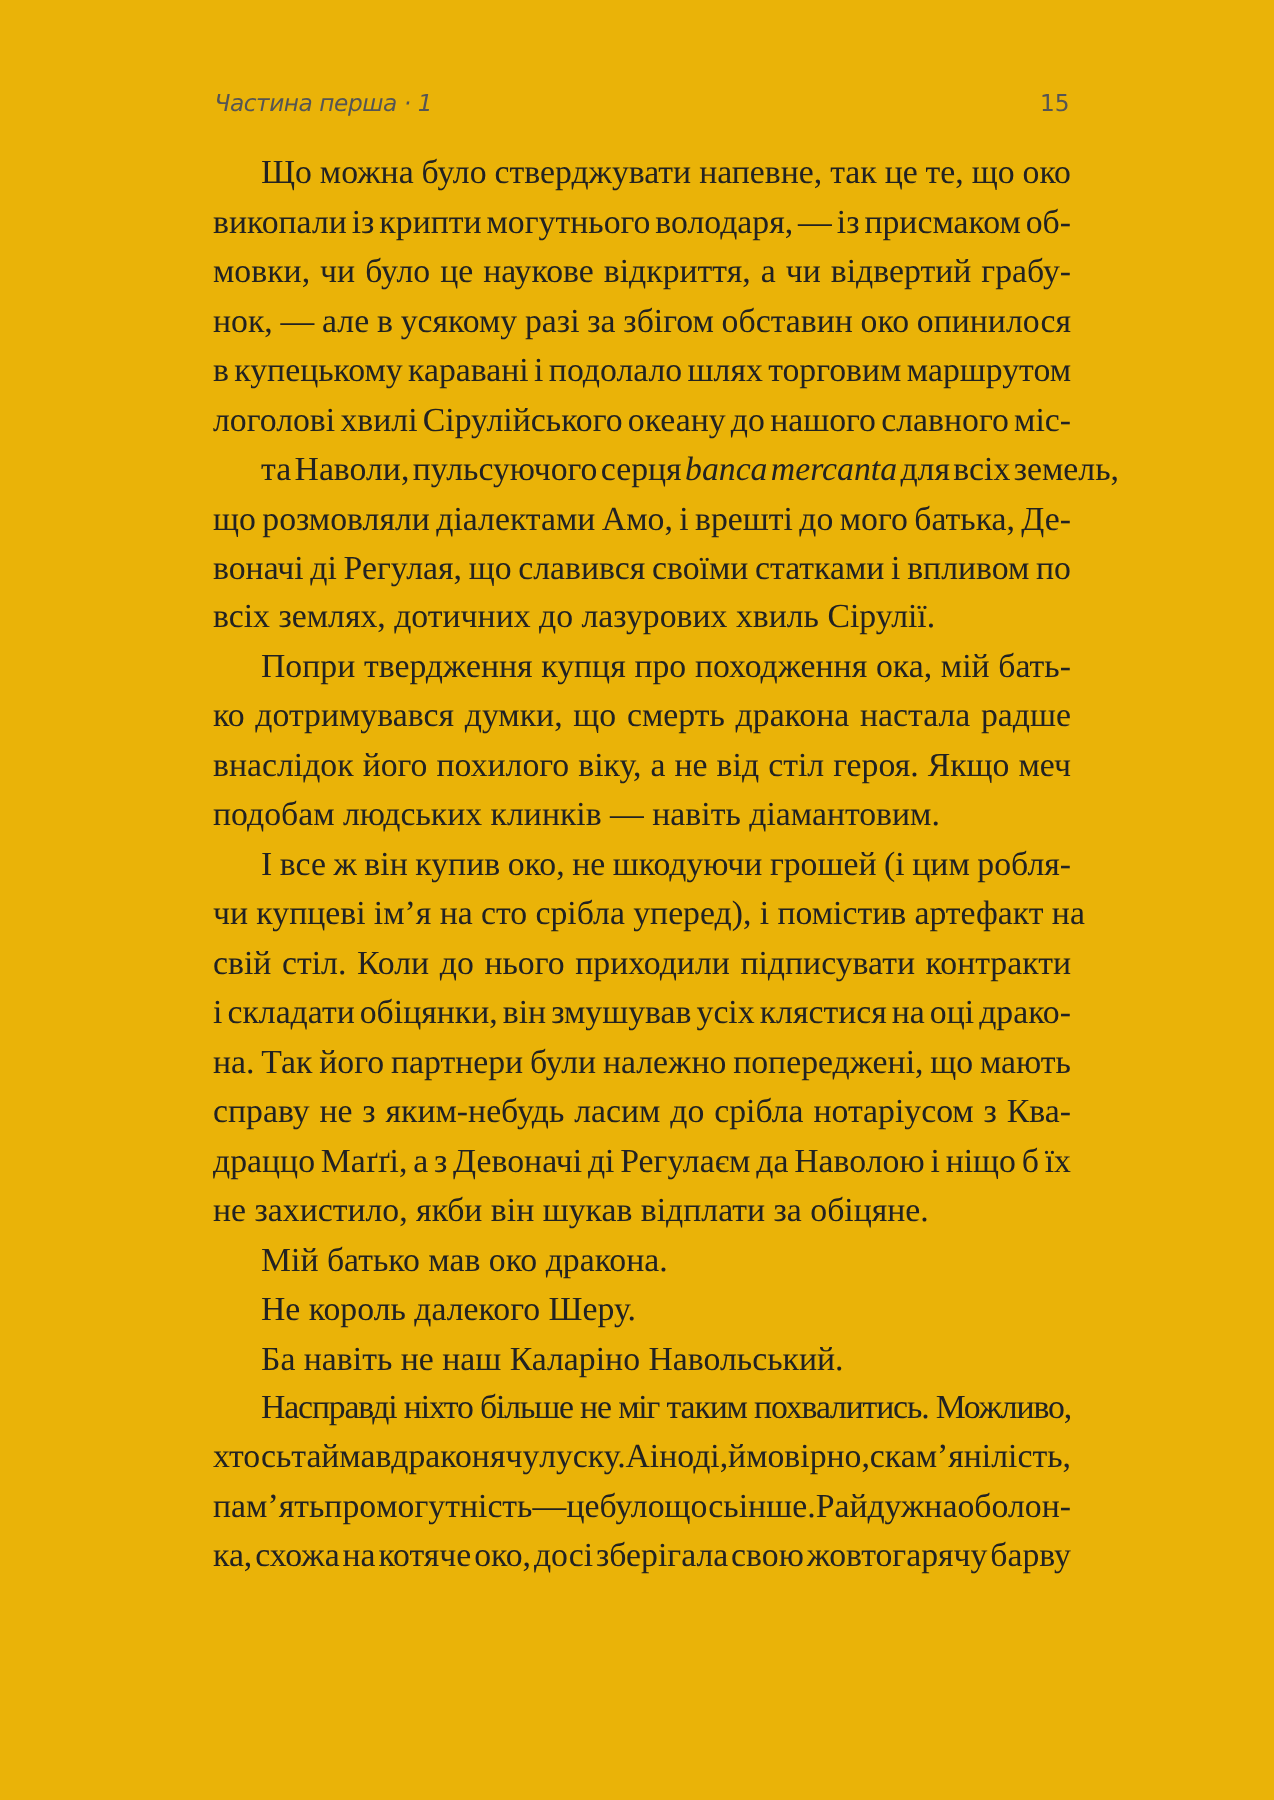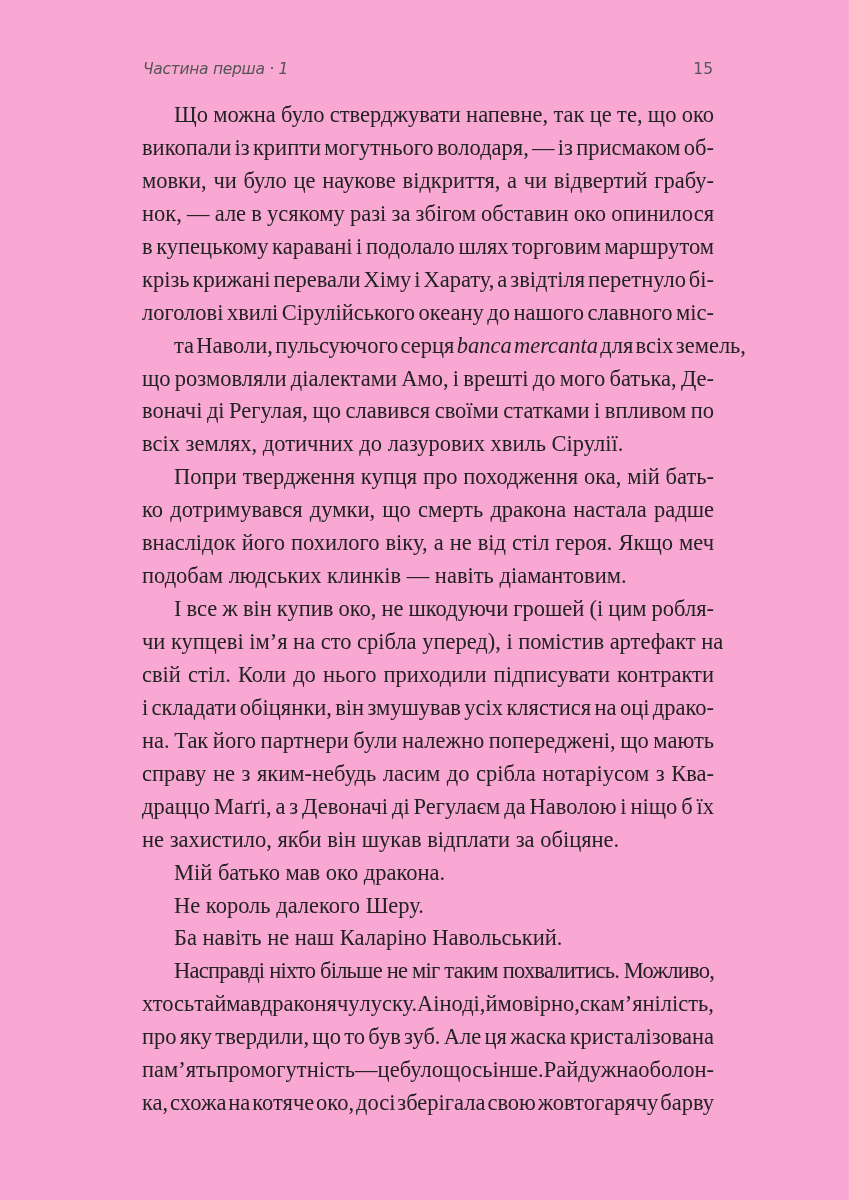--- a/index.html
+++ b/index.html
@@ -1,17 +1,17 @@
 <!DOCTYPE html>
 <html><head>
 <meta charset="utf-8">
 <style>
   html, body { margin: 0; padding: 0; background: #ffffff; }
   body { width: 849px; height: 1200px; position: relative; overflow: hidden; }
-  .page { position: absolute; left: 0; top: 0; width: 849px; height: 1200px; background: #f9a8d4; }
+  .page { position: absolute; left: 0; top: 0; width: 849px; height: 1200px; background: #eab308; }
   .running-head {
     position: absolute; left: 143px; top: 60px; width: 570px; height: 24px;
     font-family: "DejaVu Sans", sans-serif; font-size: 15.5px; color: #555;
   }
   .running-head .section { font-style: italic; position: absolute; left: 0; top: 0; letter-spacing: -0.3px; }
   .running-head .num { position: absolute; right: 0; top: 0; }
   .body-text {
     position: absolute; left: 142px; top: 99px; width: 572px;
     font-family: "Liberation Serif", serif; font-size: 22.5px; line-height: 32.95px;
     color: #222; text-align: justify;
@@ -28,21 +28,20 @@
   <div class="running-head">
     <span class="section">Частина перша · 1</span>
     <span class="num">15</span>
   </div>
   <div class="body-text" id="body-text">
       <div class="line indent" style="word-spacing: -0.322917px;">Що можна було стверджувати напевне, так це те, що око</div>
       <div class="line" style="word-spacing: -2.3418px;">викопали із крипти могутнього володаря, — із присмаком об-</div>
       <div class="line" style="word-spacing: 0px;">мовки, чи було це наукове відкриття, а чи відвертий грабу-</div>
       <div class="line" style="word-spacing: -0.44375px;">нок, — але в усякому разі за збігом обставин око опинилося</div>
       <div class="line" style="word-spacing: -2.05134px;">в купецькому каравані і подолало шлях торговим маршрутом</div>
-      <div class="line" style="word-spacing: -2.72396px;">крізь крижані перевали Хіму і Харату, а звідтіля перетнуло бі-</div>
       <div class="line" style="word-spacing: -2.11607px;">логолові хвилі Сірулійського океану до нашого славного міс-</div>
       <div class="line" style="word-spacing: -3.38281px; margin-left: 32px;"><span>та Наволи, пульсуючого серця </span><span class="it">banca mercanta</span><span> для всіх земель,</span></div>
       <div class="line" style="word-spacing: -1.36458px;">що розмовляли діалектами Амо, і врешті до мого батька, Де-</div>
       <div class="line" style="word-spacing: -1.14757px;">воначі ді Регулая, що славився своїми статками і впливом по</div>
       <div class="line last">всіх землях, дотичних до лазурових хвиль Сірулії.</div>
       <div class="line indent" style="word-spacing: 0px;">Попри твердження купця про походження ока, мій бать-</div>
       <div class="line" style="word-spacing: 0px;">ко дотримувався думки, що смерть дракона настала радше</div>
       <div class="line" style="word-spacing: -0.35px;">внаслідок його похилого віку, а не від стіл героя. Якщо меч</div>
       <div class="line last">подобам людських клинків — навіть діамантовим.</div>
       <div class="line indent" style="word-spacing: -0.582386px;">І все ж він купив око, не шкодуючи грошей (і цим робля-</div>
@@ -51,17 +50,16 @@
       <div class="line" style="word-spacing: -2.27083px;">і складати обіцянки, він змушував усіх клястися на оці драко-</div>
       <div class="line" style="word-spacing: -1.07617px;">на. Так його партнери були належно попереджені, що мають</div>
       <div class="line" style="word-spacing: 0px;">справу не з яким-небудь ласим до срібла нотаріусом з Ква-</div>
       <div class="line" style="word-spacing: -1.7526px;">драццо Маґґі, а з Девоначі ді Регулаєм да Наволою і ніщо б їх</div>
       <div class="line last">не захистило, якби він шукав відплати за обіцяне.</div>
       <div class="line indent last">Мій батько мав око дракона.</div>
       <div class="line indent last">Не король далекого Шеру.</div>
       <div class="line indent last">Ба навіть не наш Каларіно Навольський.</div>
       <div class="line indent" style="word-spacing: 0px; letter-spacing: -0.767818px;">Насправді ніхто більше не міг таким похвалитись. Можливо,</div>
       <div class="line" style="word-spacing: -5.69792px;">хтось та й мав драконячу луску. А іноді, ймовірно, скам’янілість,</div>
-      <div class="line" style="word-spacing: -2.32031px;">про яку твердили, що то був зуб. Але ця жаска кристалізована</div>
       <div class="line" style="word-spacing: -5.57812px;">пам’ять про могутність — це було щось інше. Райдужна оболон-</div>
       <div class="line" style="word-spacing: -3.71528px;">ка, схожа на котяче око, досі зберігала свою жовтогарячу барву</div>
     </div>
 </div>
 
 </body></html>

